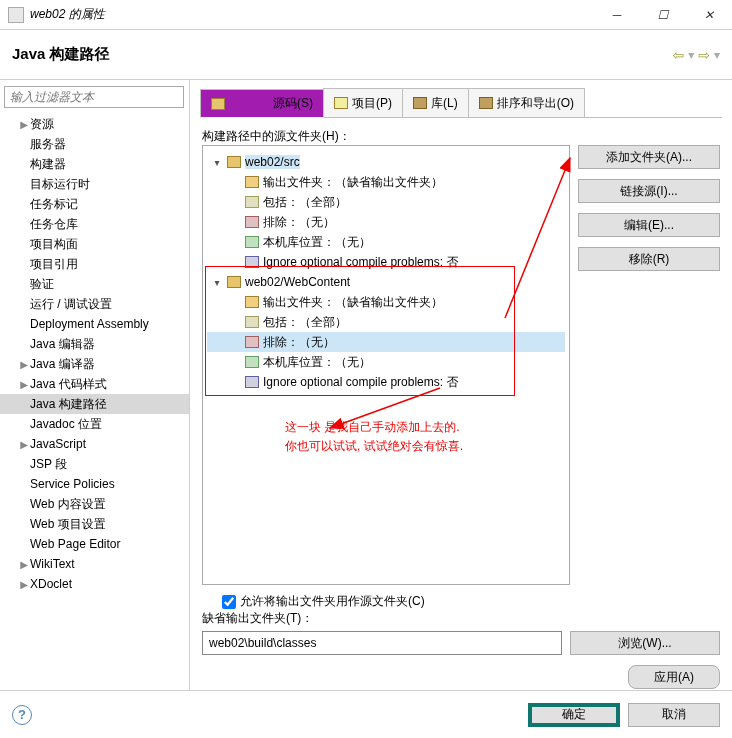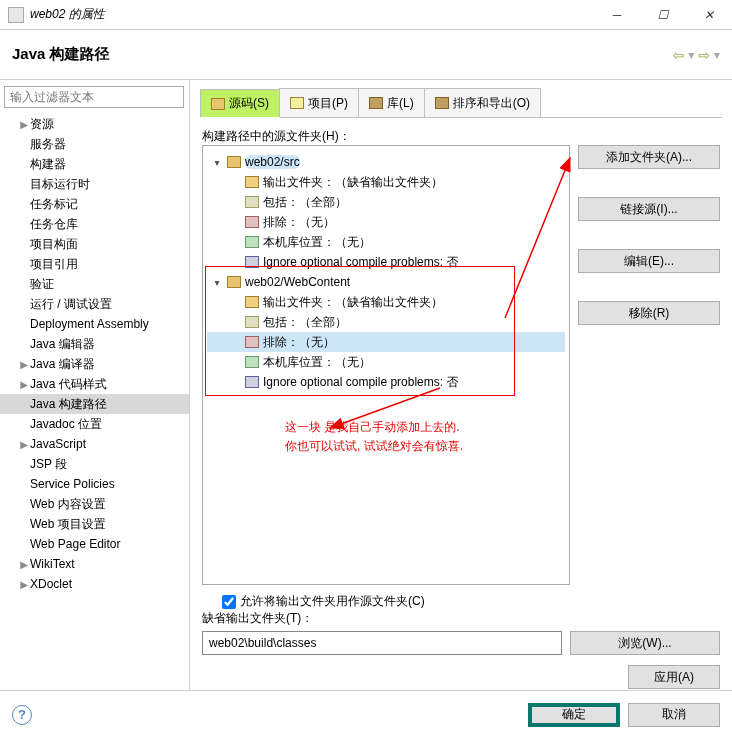--- a/index.html
+++ b/index.html
@@ -10,49 +10,49 @@
 .titlebar .title { flex: 1; }
 .titlebar .wbtn { width: 46px; height: 30px; display: flex; align-items: center; justify-content: center; color: #333; }
 
 .header-row { height: 50px; display: flex; align-items: center; padding: 0 12px; border-bottom: 1px solid #d0d0d0; }
 .header-row h1 { font-size: 15px; font-weight: bold; flex: 1; }
 .nav-arrow { color: #a0a040; font-size: 14px; padding: 0 4px; }
 
 .body { display: flex; height: 610px; }
 
 .sidebar { width: 190px; border-right: 1px solid #d0d0d0; padding: 4px 0 0 0; overflow-y: auto; }
-.filter { width: 180px; margin: 2px 4px 6px 4px; padding: 3px 5px; border: 1px solid #aaa; color: #0369a1; }
+.filter { width: 180px; margin: 2px 4px 6px 4px; padding: 3px 5px; border: 1px solid #aaa; color: #0369a1; font-style: italic; }
 .tree-item { display: flex; align-items: center; height: 20px; padding-left: 6px; cursor: default; }
 .tree-item .tw { width: 12px; text-align: center; color: #888; font-size: 10px; }
 .tree-item.indent { padding-left: 18px; }
 .tree-item.sel { background: #d8d8d8; }
 
 .main { flex: 1; padding: 8px 10px; position: relative; }
 
 .tabs { display: flex; border-bottom: 1px solid #bfbfbf; }
 .tab { padding: 5px 10px; border: 1px solid #bfbfbf; border-bottom: none; margin-right: -1px; background: #f5f5f5; display: flex; align-items: center; }
-.tab.active { background: #bef264; border-bottom: 1px solid #fff; position: relative; top: 1px; }
+.tab.active { background: #a21caf; border-bottom: 1px solid #fff; position: relative; top: 1px; gap: 44px; }
 .tab .ticon { width: 14px; height: 12px; margin-right: 4px; }
 .ic-folder { background: #e6c56d; border: 1px solid #a08030; }
 .ic-proj   { background: #f0f0a0; border: 1px solid #a08030; }
 .ic-lib    { background: #c0a060; border: 1px solid #806020; }
 .ic-order  { background: #c0a060; border: 1px solid #806020; }
 
 .pane { padding: 10px 2px 0 2px; position: relative; }
 .pane-label { }
 
 .content-row { display: flex; }
 .tree-box { flex: 1; border: 1px solid #aaa; height: 440px; padding: 6px 4px; position: relative; }
-.btn-col { width: 150px; display: flex; flex-direction: column; gap: 28px; padding-left: 8px; }
+.btn-col { width: 150px; display: flex; flex-direction: column; gap: 10px; padding-left: 8px; }
 .btn { border: 1px solid #adadad; background: #e1e1e1; height: 24px; display: flex; align-items: center; justify-content: center; cursor: default; }
 
 .node { display: flex; align-items: center; height: 20px; }
 .node .tw { width: 12px; text-align: center; font-size: 10px; color: #555; }
 .node .ic { width: 14px; height: 12px; margin: 0 4px; }
-.node .lbl { white-space: nowrap; border-radius: 6px; }
+.node .lbl { white-space: nowrap; }
 .lvl0 { padding-left: 4px; }
 .lvl1 { padding-left: 34px; }
 .sel-node { background: #cde6f7; }
 .sel-text { background: #cde6f7; }
 
 .ic-pkg   { background: #e6c56d; border: 1px solid #a08030; }
 .ic-out   { background: #f0d080; border: 1px solid #a08030; }
 .ic-inc   { background: #e0e0c0; border: 1px solid #a0a060; }
 .ic-exc   { background: #e0c0c0; border: 1px solid #a06060; }
 .ic-nat   { background: #c0e0c0; border: 1px solid #60a060; }
@@ -63,21 +63,21 @@
 .annot { position: absolute; color: #e00; font-size: 15px; line-height: 1.6; pointer-events: none; }
 
 .below { margin-top: 8px; }
 .chk { display: flex; align-items: center; gap: 4px; padding-left: 20px; }
 .chk input { width: 14px; height: 14px; }
 .out-row { display: flex; margin-top: 4px; gap: 8px; }
 .out-row input { flex: 1; border: 1px solid #888; padding: 4px 6px; }
 .out-row .btn { width: 150px; }
 
 .apply-row { display: flex; justify-content: flex-end; margin-top: 10px; }
-.apply-row .btn { width: 92px; }
+.apply-row .btn { width: 92px; border-radius: 8px; }
 
 .footer { height: 48px; border-top: 1px solid #d0d0d0; display: flex; align-items: center; padding: 0 12px; }
 .help { width: 20px; height: 20px; border: 1.5px solid #5088c0; border-radius: 50%; display: flex; align-items: center; justify-content: center; color: #5088c0; font-weight: bold; font-size: 13px; }
 .footer .spacer { flex: 1; }
 .footer .btn { width: 92px; margin-left: 8px; }
 .footer .btn.primary { border: 4px solid #0f766e; }
 </style>
 </head>
 <body>
 

